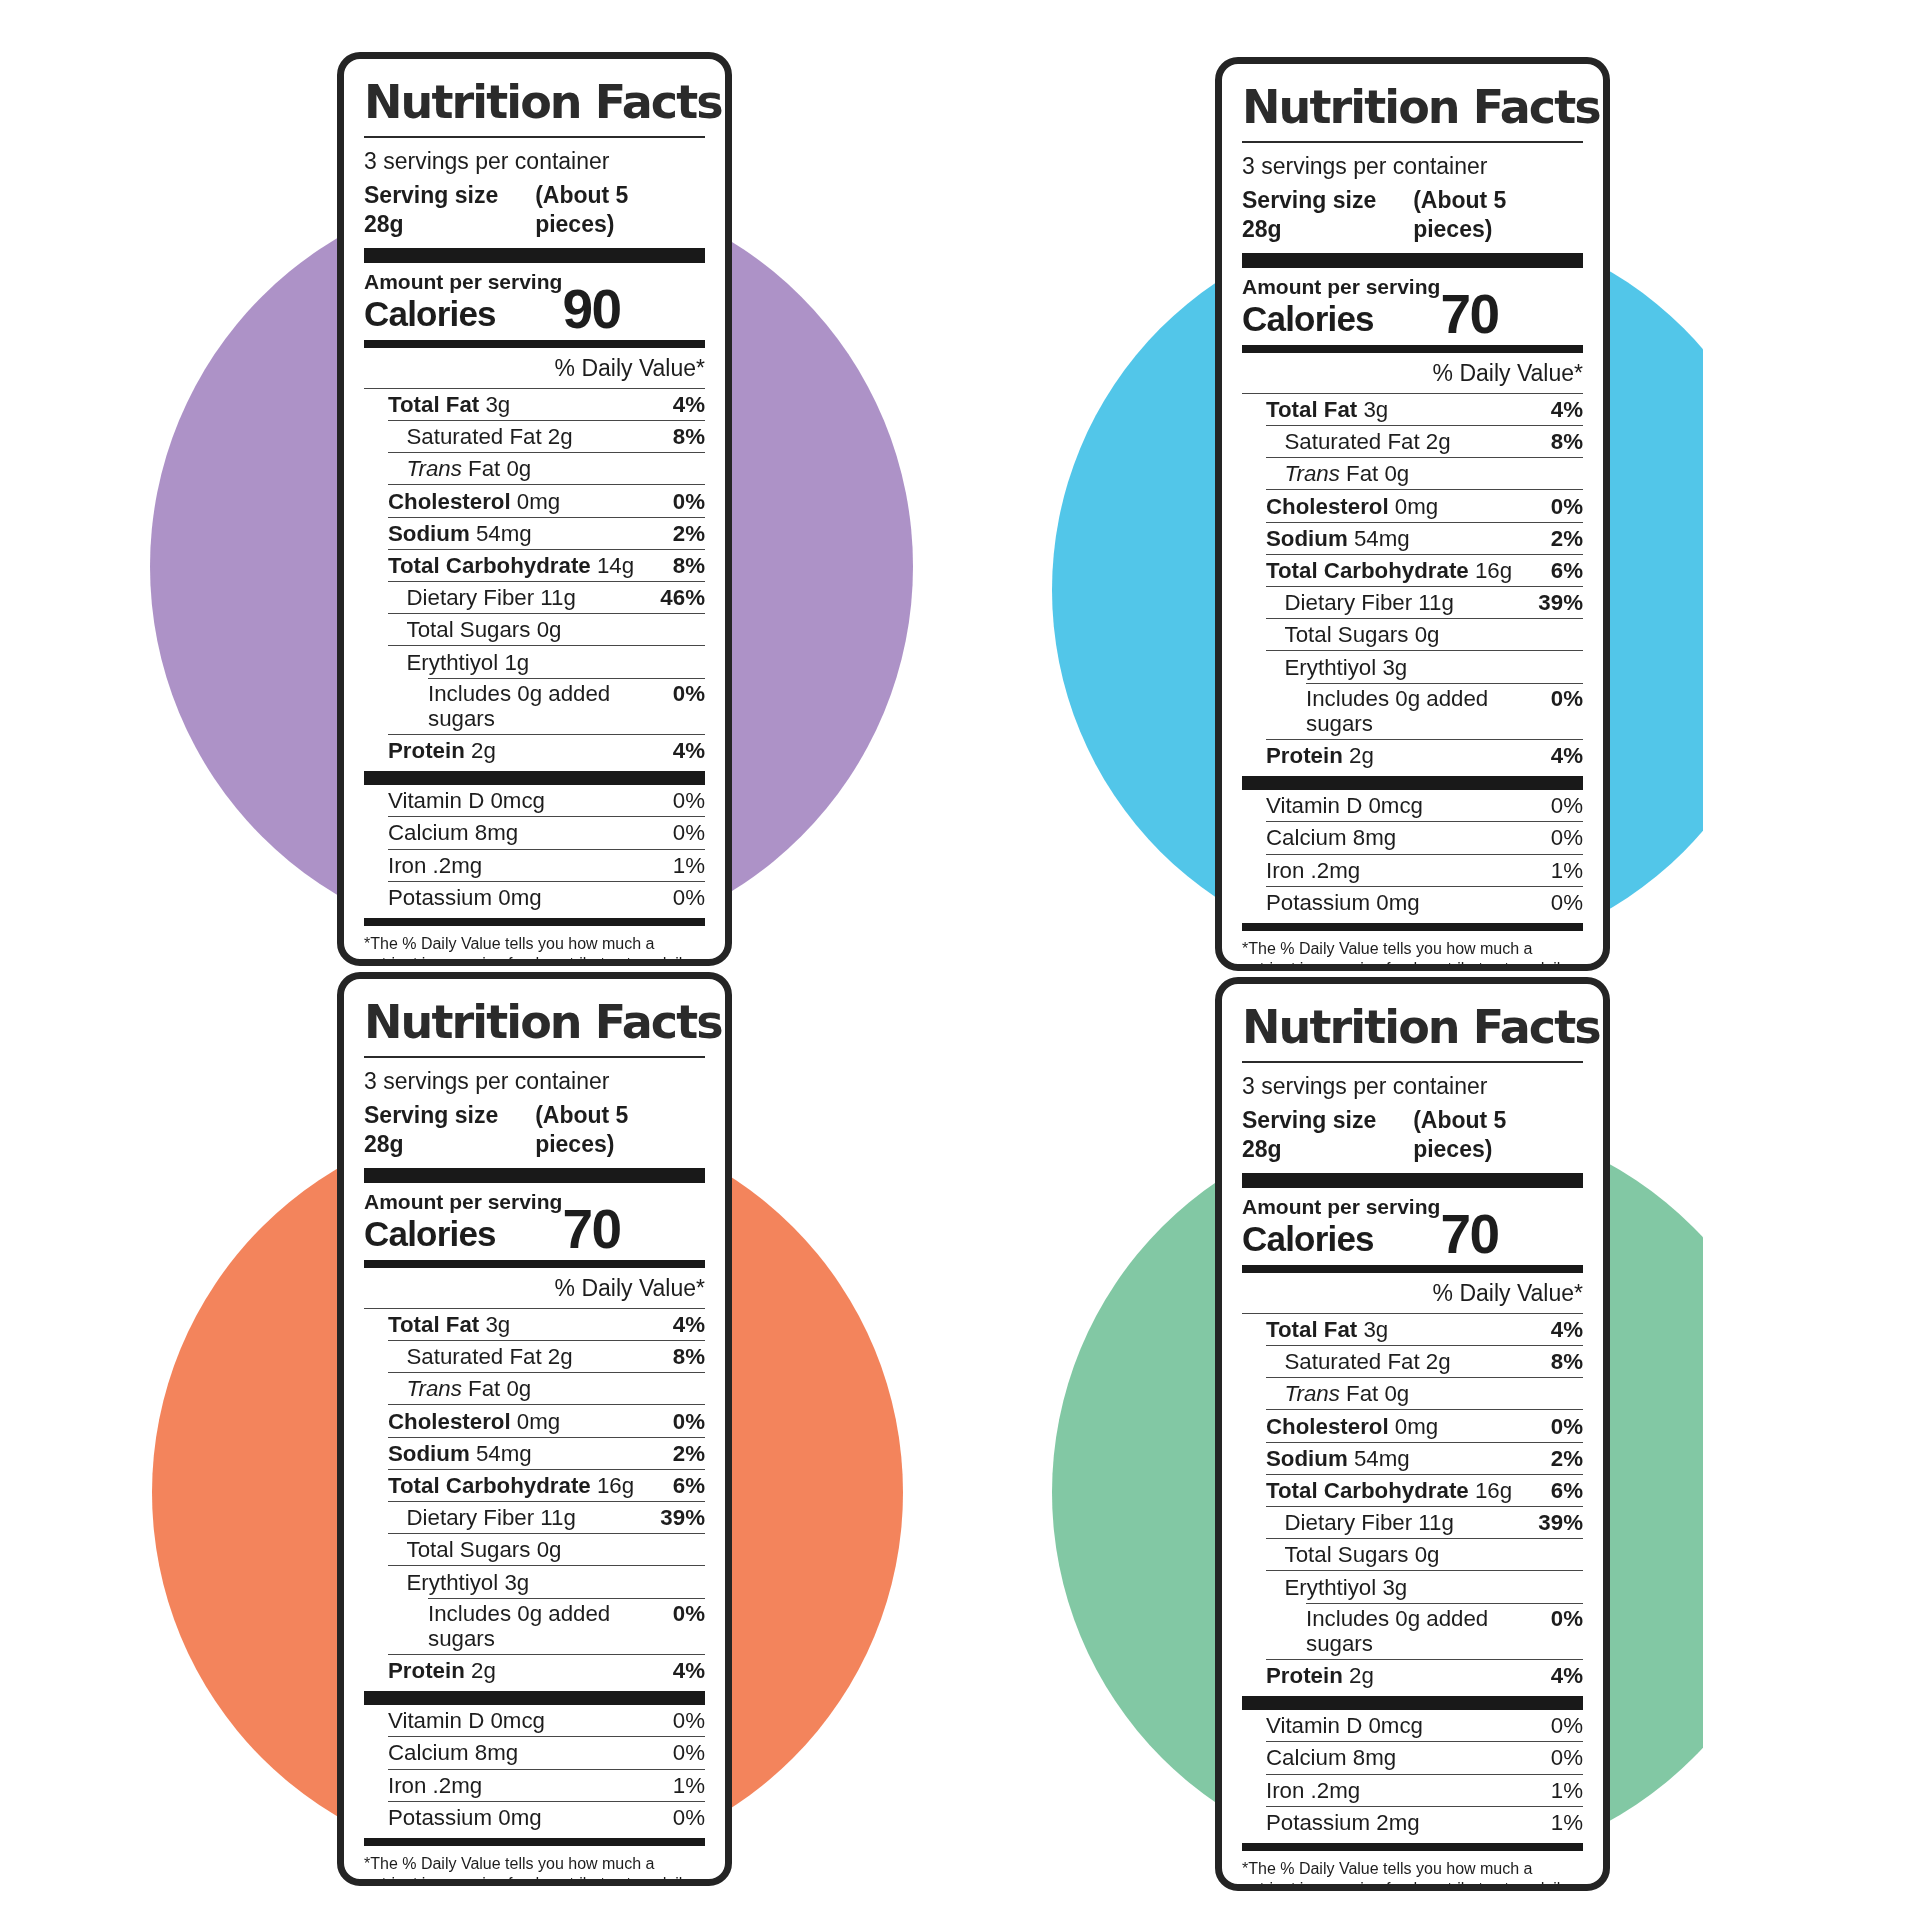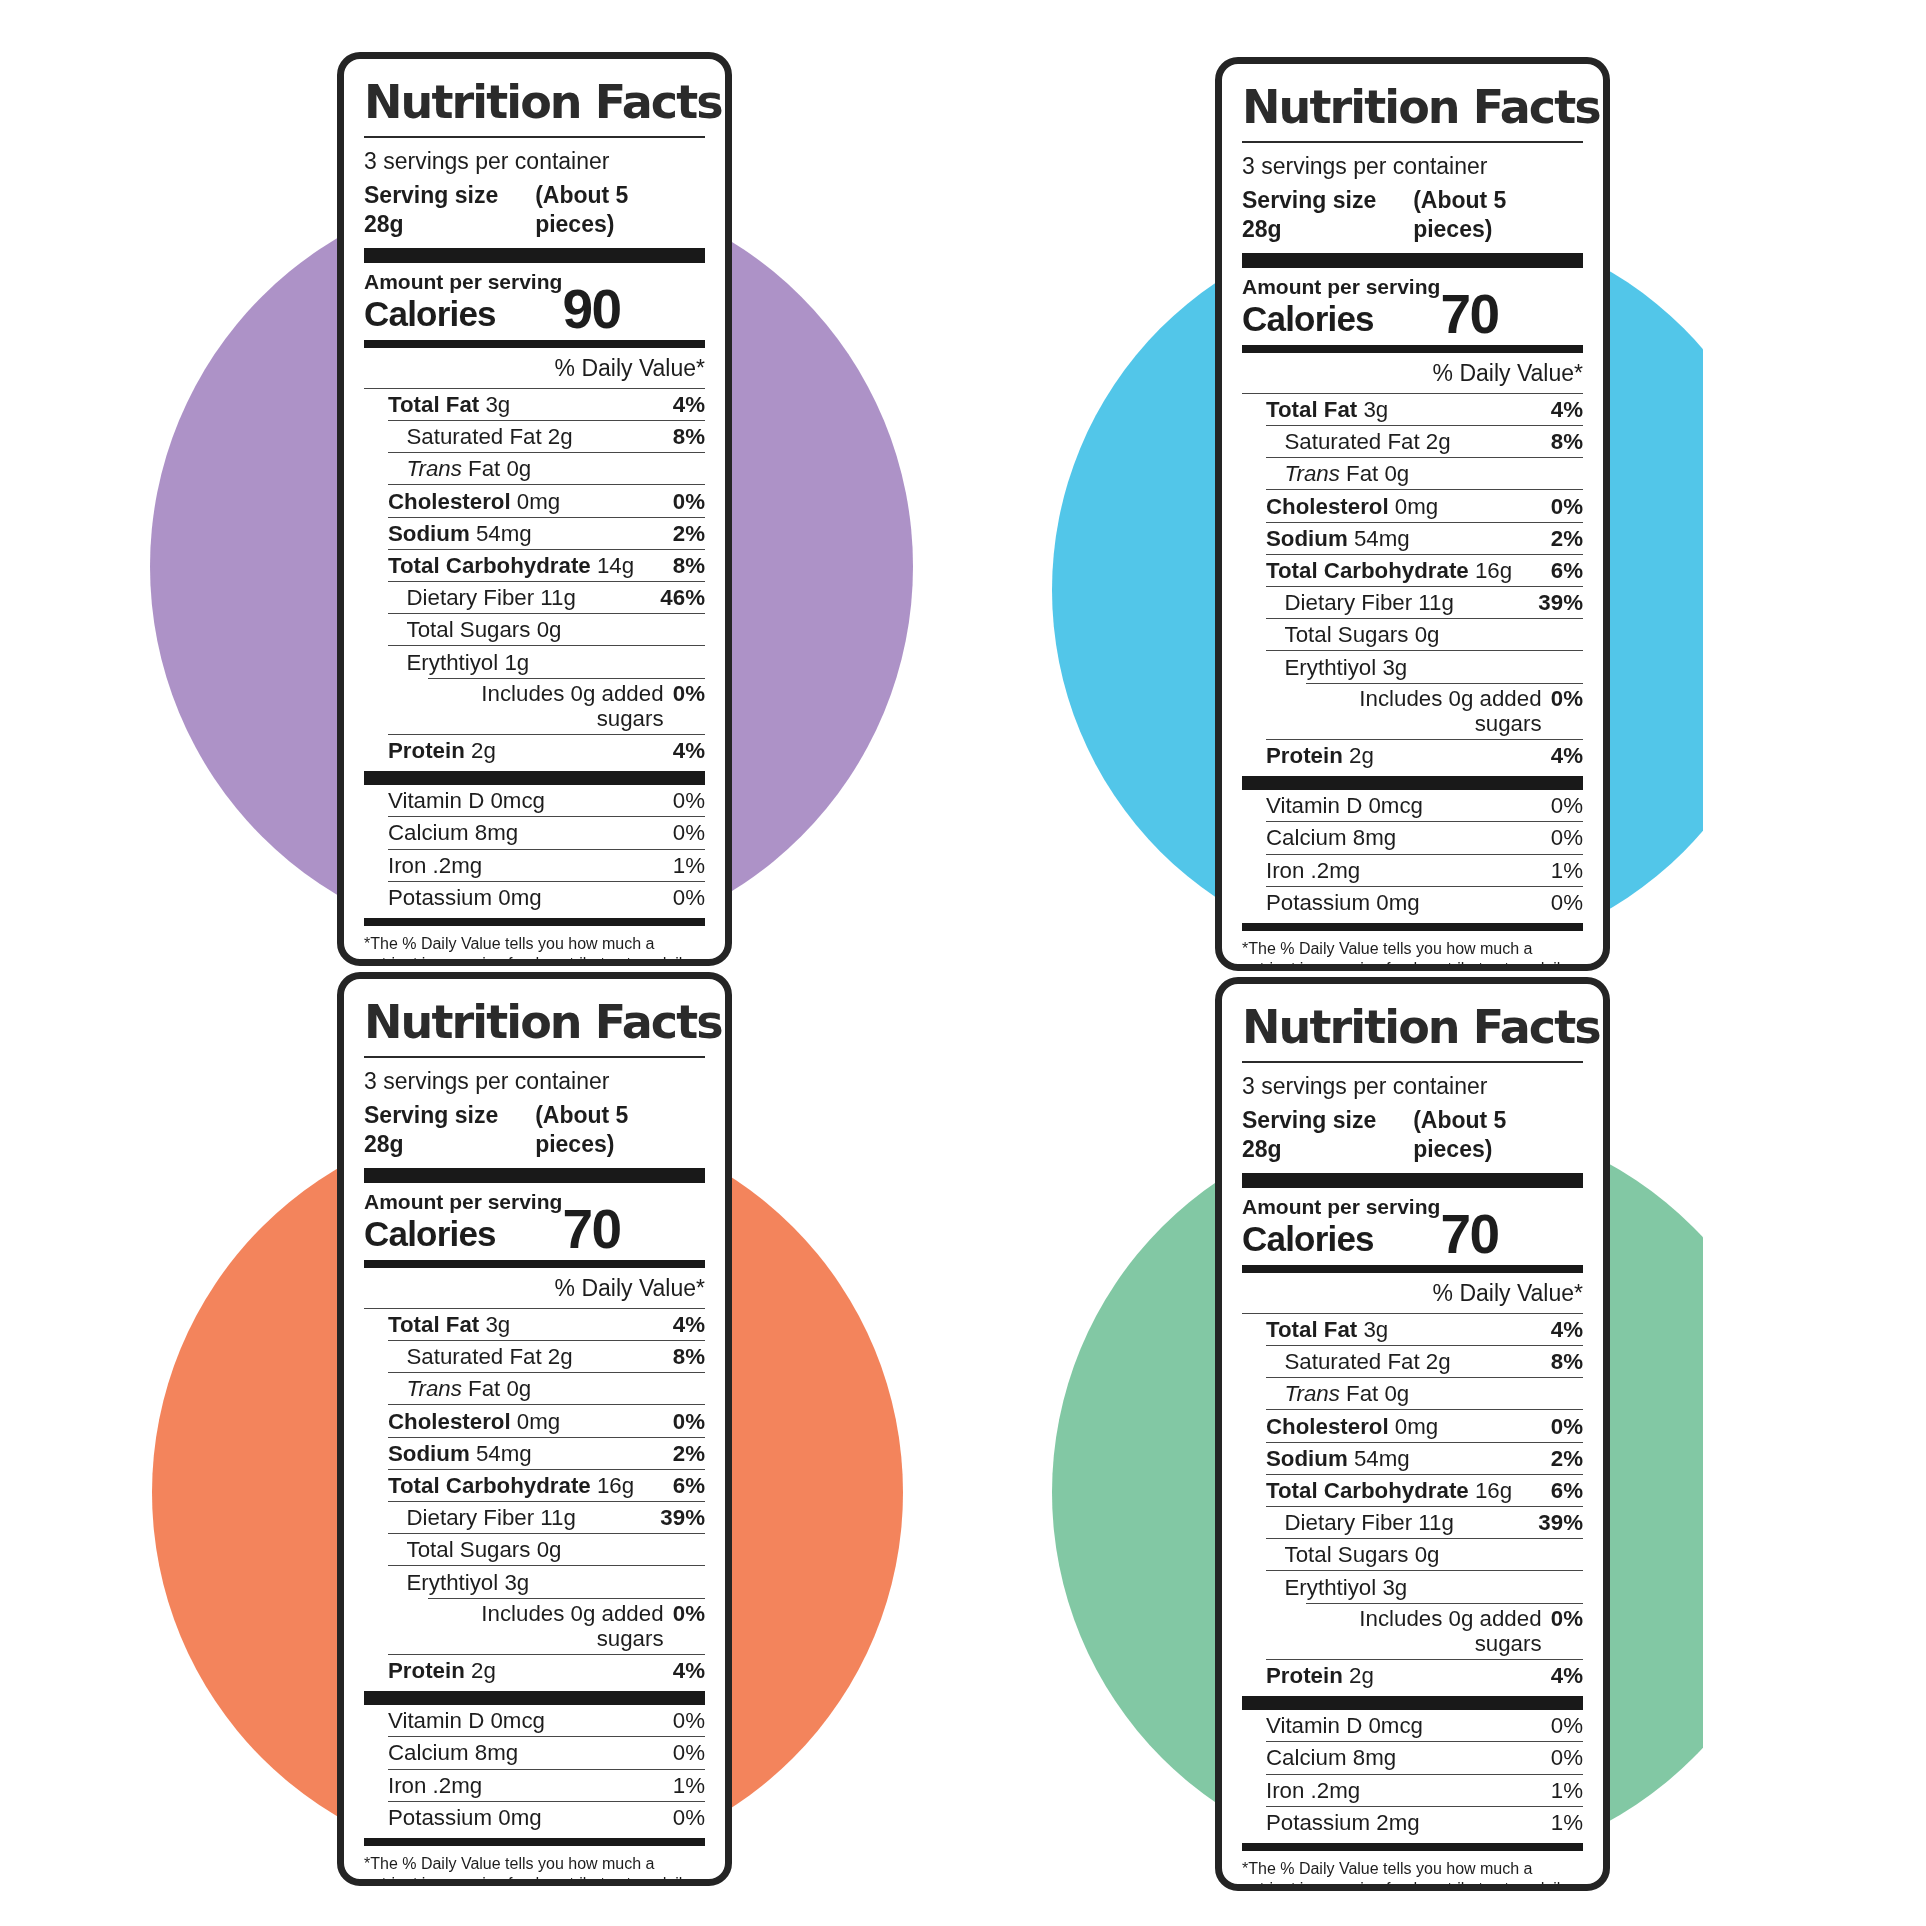--- a/index.html
+++ b/index.html
@@ -25,21 +25,21 @@
   .cal-block{display:flex;align-items:flex-end;margin-top:6.2px;}
   .aps{font-size:21px;font-weight:bold;line-height:25.4px;}
   .cal-label{font-size:35px;font-weight:bold;letter-spacing:-0.8px;line-height:36px;margin-top:1.5px;}
   .cal-value{font-size:55px;font-weight:bold;line-height:0.82;letter-spacing:-1.5px;}
   .dv-header{text-align:right;font-size:23px;line-height:29px;padding:6.2px 0 4.6px;
              border-bottom:1.5px solid #474747;}
   .nrow{display:flex;justify-content:space-between;align-items:baseline;
         padding:3.1px 0;font-size:22.3px;line-height:25px;border-top:1.5px solid #474747;position:relative;margin-left:24px;}
   .rows .nrow:first-child{border-top:none;}
   .nrow.ind1{padding-left:18.5px;}
-  .nrow.ind2{padding-left:40px;text-align:right;}
+  .nrow.ind2{padding-left:40px;}
   .nrow.sep-ind{border-top:none;}
   .nrow.sep-ind::before{content:"";position:absolute;top:0;left:40px;right:0;height:1.5px;background:#474747;}
   .n-name i{font-style:italic;}
   .b{font-weight:bold;}
   .n-dv{padding-left:9.2px;white-space:nowrap;}
   .footnote{font-size:16px;line-height:1.3;margin:7.7px 0 0;color:#1d1d1d;}
 </style>
 </head>
 <body>
 

